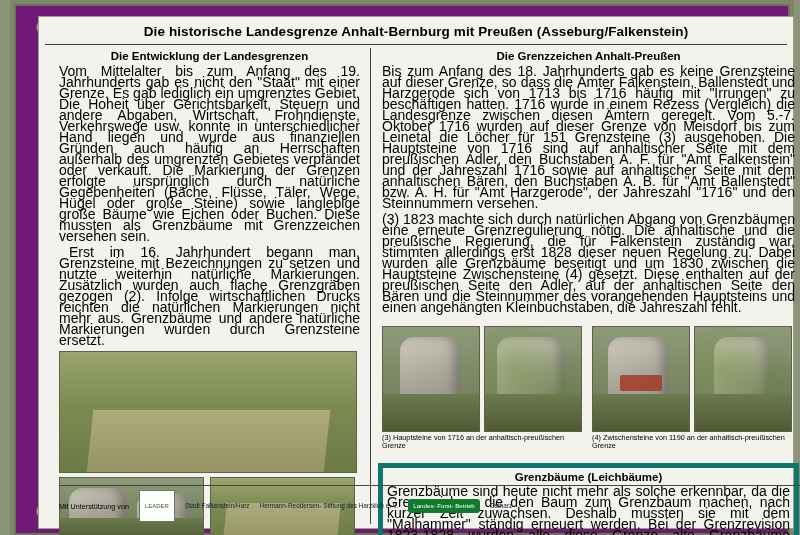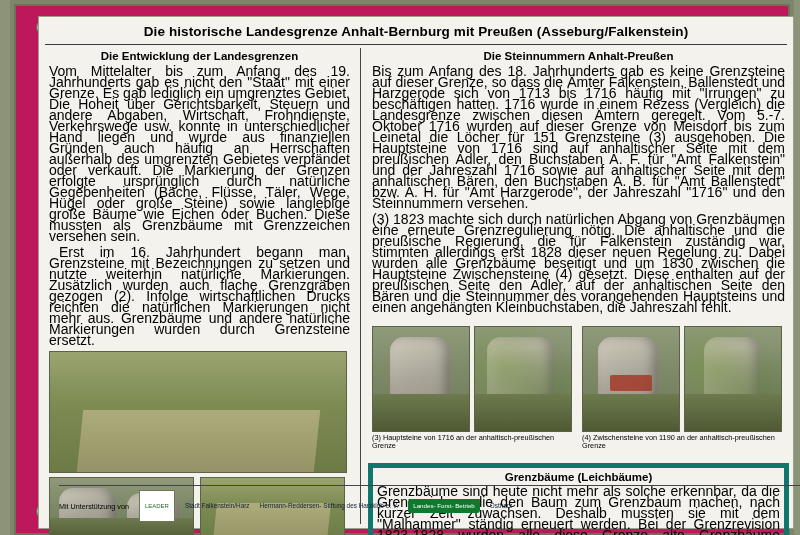--- a/index.html
+++ b/index.html
@@ -8,21 +8,21 @@
     background:#6f7a63;
     font-family:"Liberation Sans", sans-serif;
   }
   .board{
     position:absolute;left:0;top:0;width:800px;height:535px;
     background:#8b9378;
   }
   
   .frame{
     position:absolute;left:14px;top:4px;width:772px;height:527px;
-    background:#be185d;
+    background:#701a75;
     border:2px solid #6d7358;
     box-shadow:0 0 0 4px #7e856a;
   }
   .panel{
     position:absolute;left:22px;top:10px;width:756px;height:513px;
     background:#f3f2ec;
     border:1px solid #9aa088;
     box-sizing:border-box;
   }
   .screw{
@@ -35,21 +35,21 @@
     font-weight:bold;
     font-size:13.5px;
     color:#000;
     padding:7px 6px 5px 6px;
     letter-spacing:0.1px;
   }
   .hr{
     height:1px;background:#3b3b3b;margin:0 6px;
   }
   .cols{
-    position:absolute;left:6px;top:31px;width:744px;height:476px;
+    position:absolute;left:16px;top:31px;width:744px;height:476px;
   }
   .colL{
     position:absolute;left:0;top:0;width:316px;height:476px;
     border-right:1px solid #444;
     box-sizing:border-box;
     padding-right:6px;
   }
   .colR{
     position:absolute;left:317px;top:0;width:427px;height:476px;
     box-sizing:border-box;
@@ -171,21 +171,21 @@
             <div style="width:145px;">
               <div class="photo field" style="height:62px;">
                 <div class="path" style="top:40%;height:60%;"></div>
               </div>
               <div class="cap">(2) Grenzgraben an der anhaltisch-braunschweigischen Grenze</div>
             </div>
           </div>
         </div>
 
         <div class="colR">
-          <div class="subhead">Die Steinnummern Anhalt-Preußen</div>
+          <div class="subhead">Die Grenzzeichen Anhalt-Preußen</div>
           <div class="body">
             <p>Bis zum Anfang des 18. Jahrhunderts gab es keine Grenzsteine auf dieser Grenze, so dass die Ämter Falkenstein, Ballenstedt und Harzgerode sich von 1713 bis 1716 häufig mit "Irrungen" zu beschäftigen hatten. 1716 wurde in einem Rezess (Vergleich) die Landesgrenze zwischen diesen Ämtern geregelt. Vom 5.-7. Oktober 1716 wurden auf dieser Grenze von Meisdorf bis zum Leinetal die Löcher für 151 Grenzsteine (3) ausgehoben. Die Hauptsteine von 1716 sind auf anhaltischer Seite mit dem preußischen Adler, den Buchstaben A. F. für "Amt Falkenstein" und der Jahreszahl 1716 sowie auf anhaltischer Seite mit dem anhaltischen Bären, den Buchstaben A. B. für "Amt Ballenstedt" bzw. A. H. für "Amt Harzgerode", der Jahreszahl "1716" und den Steinnummern versehen.</p>
             <p>(3) 1823 machte sich durch natürlichen Abgang von Grenzbäumen eine erneute Grenzregulierung nötig. Die anhaltische und die preußische Regierung, die für Falkenstein zuständig war, stimmten allerdings erst 1828 dieser neuen Regelung zu. Dabei wurden alle Grenzbäume beseitigt und um 1830 zwischen die Hauptsteine Zwischensteine (4) gesetzt. Diese enthalten auf der preußischen Seite den Adler, auf der anhaltischen Seite den Bären und die Steinnummer des vorangehenden Hauptsteins und einen angehängten Kleinbuchstaben, die Jahreszahl fehlt.</p>
           </div>
 
           <div style="display:flex;gap:10px;padding:8px 4px;">
             <div style="width:200px;">
               <div style="display:flex;gap:4px;">
                 <div class="photo stone1" style="width:98px;height:104px;">
                   <div class="stone-shape"></div>

